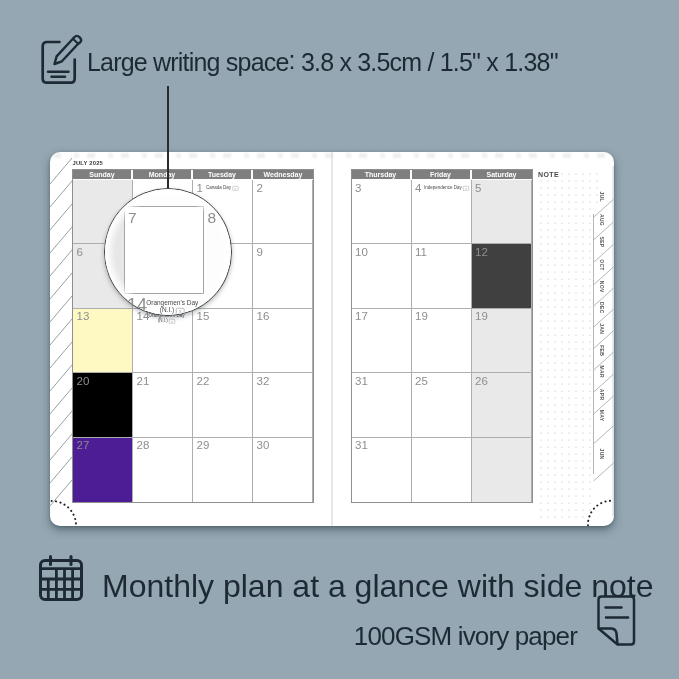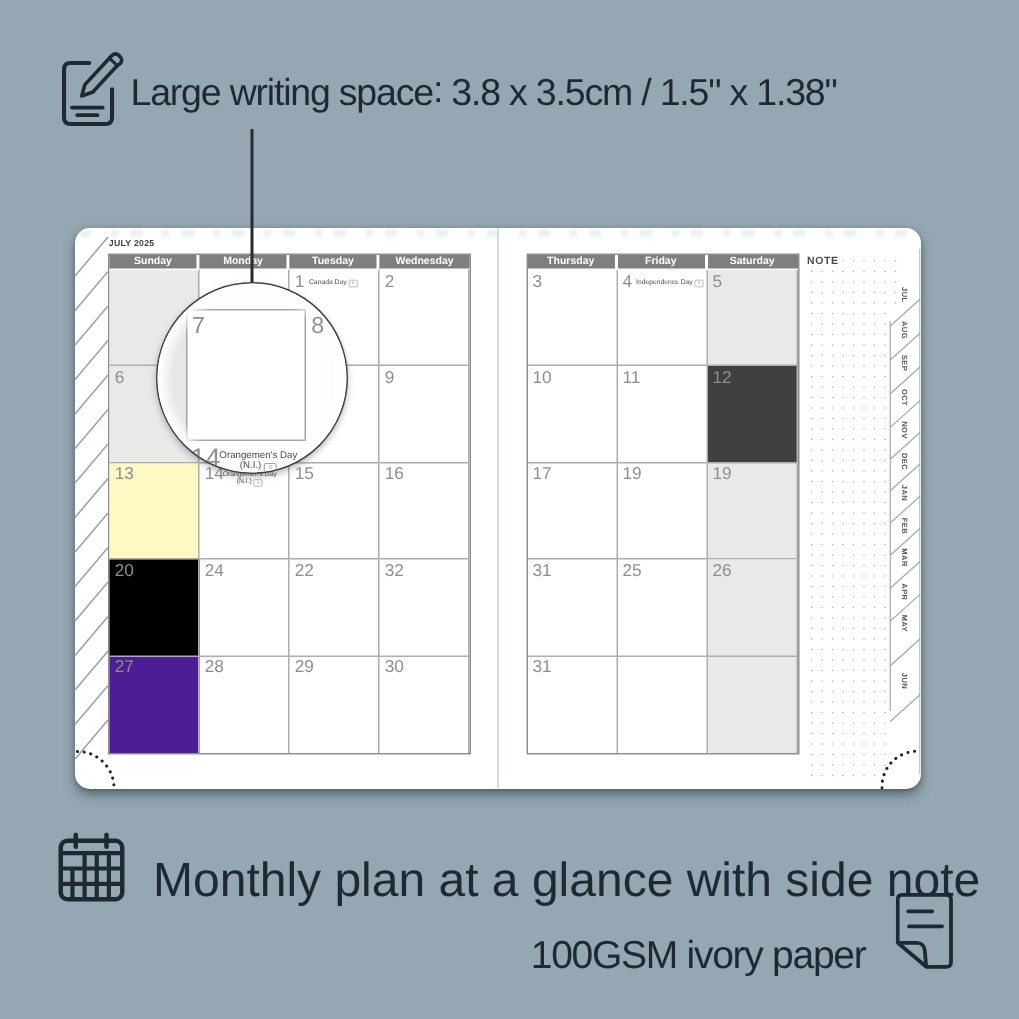--- a/index.html
+++ b/index.html
@@ -540,21 +540,21 @@
       <span class="num">15</span>
     </div>
   <div class="c">
       <span class="num">16</span>
     </div>
 
   <div class="c" style="background:#000000">
       <span class="num">20</span>
     </div>
   <div class="c">
-      <span class="num">24</span>
+      <span class="num">21</span>
     </div>
   <div class="c">
       <span class="num">22</span>
     </div>
   <div class="c">
       <span class="num">32</span>
     </div>
 
   <div class="c" style="background:#4c1d95;border-bottom:none">
       <span class="num">27</span>

